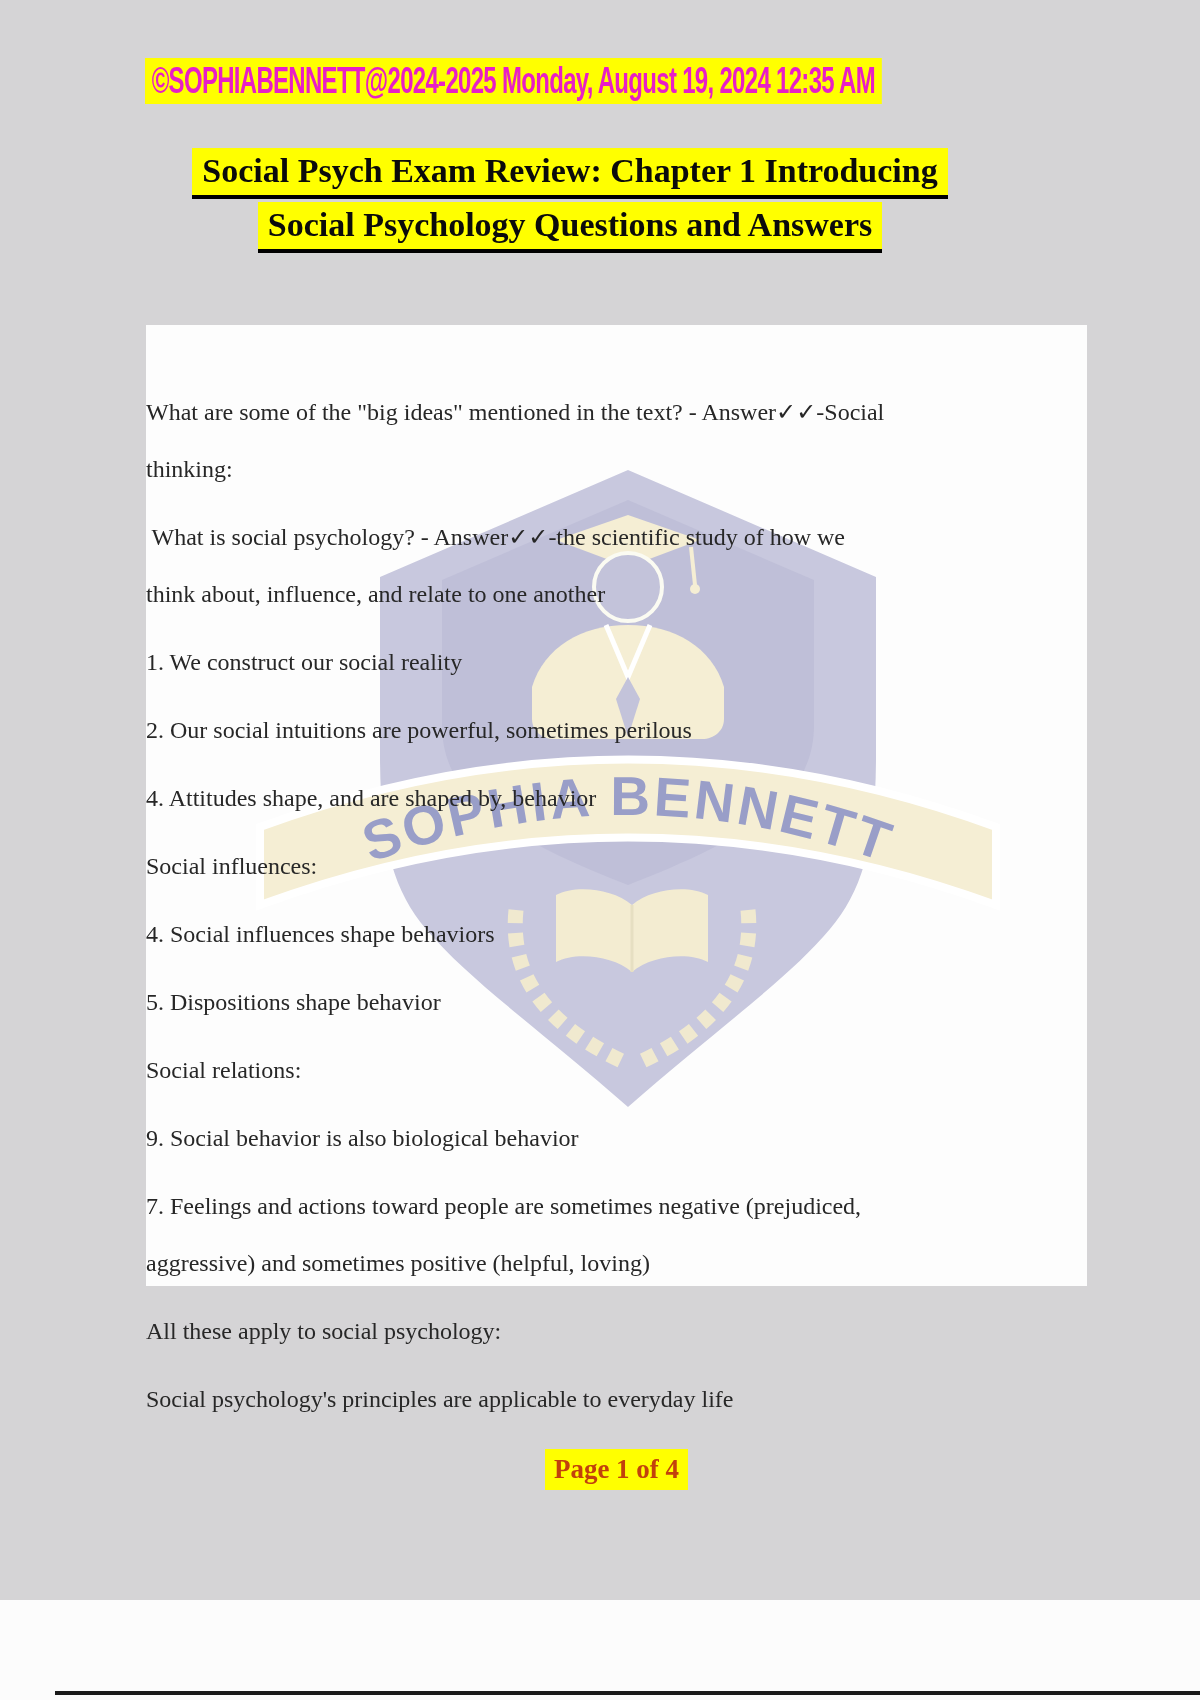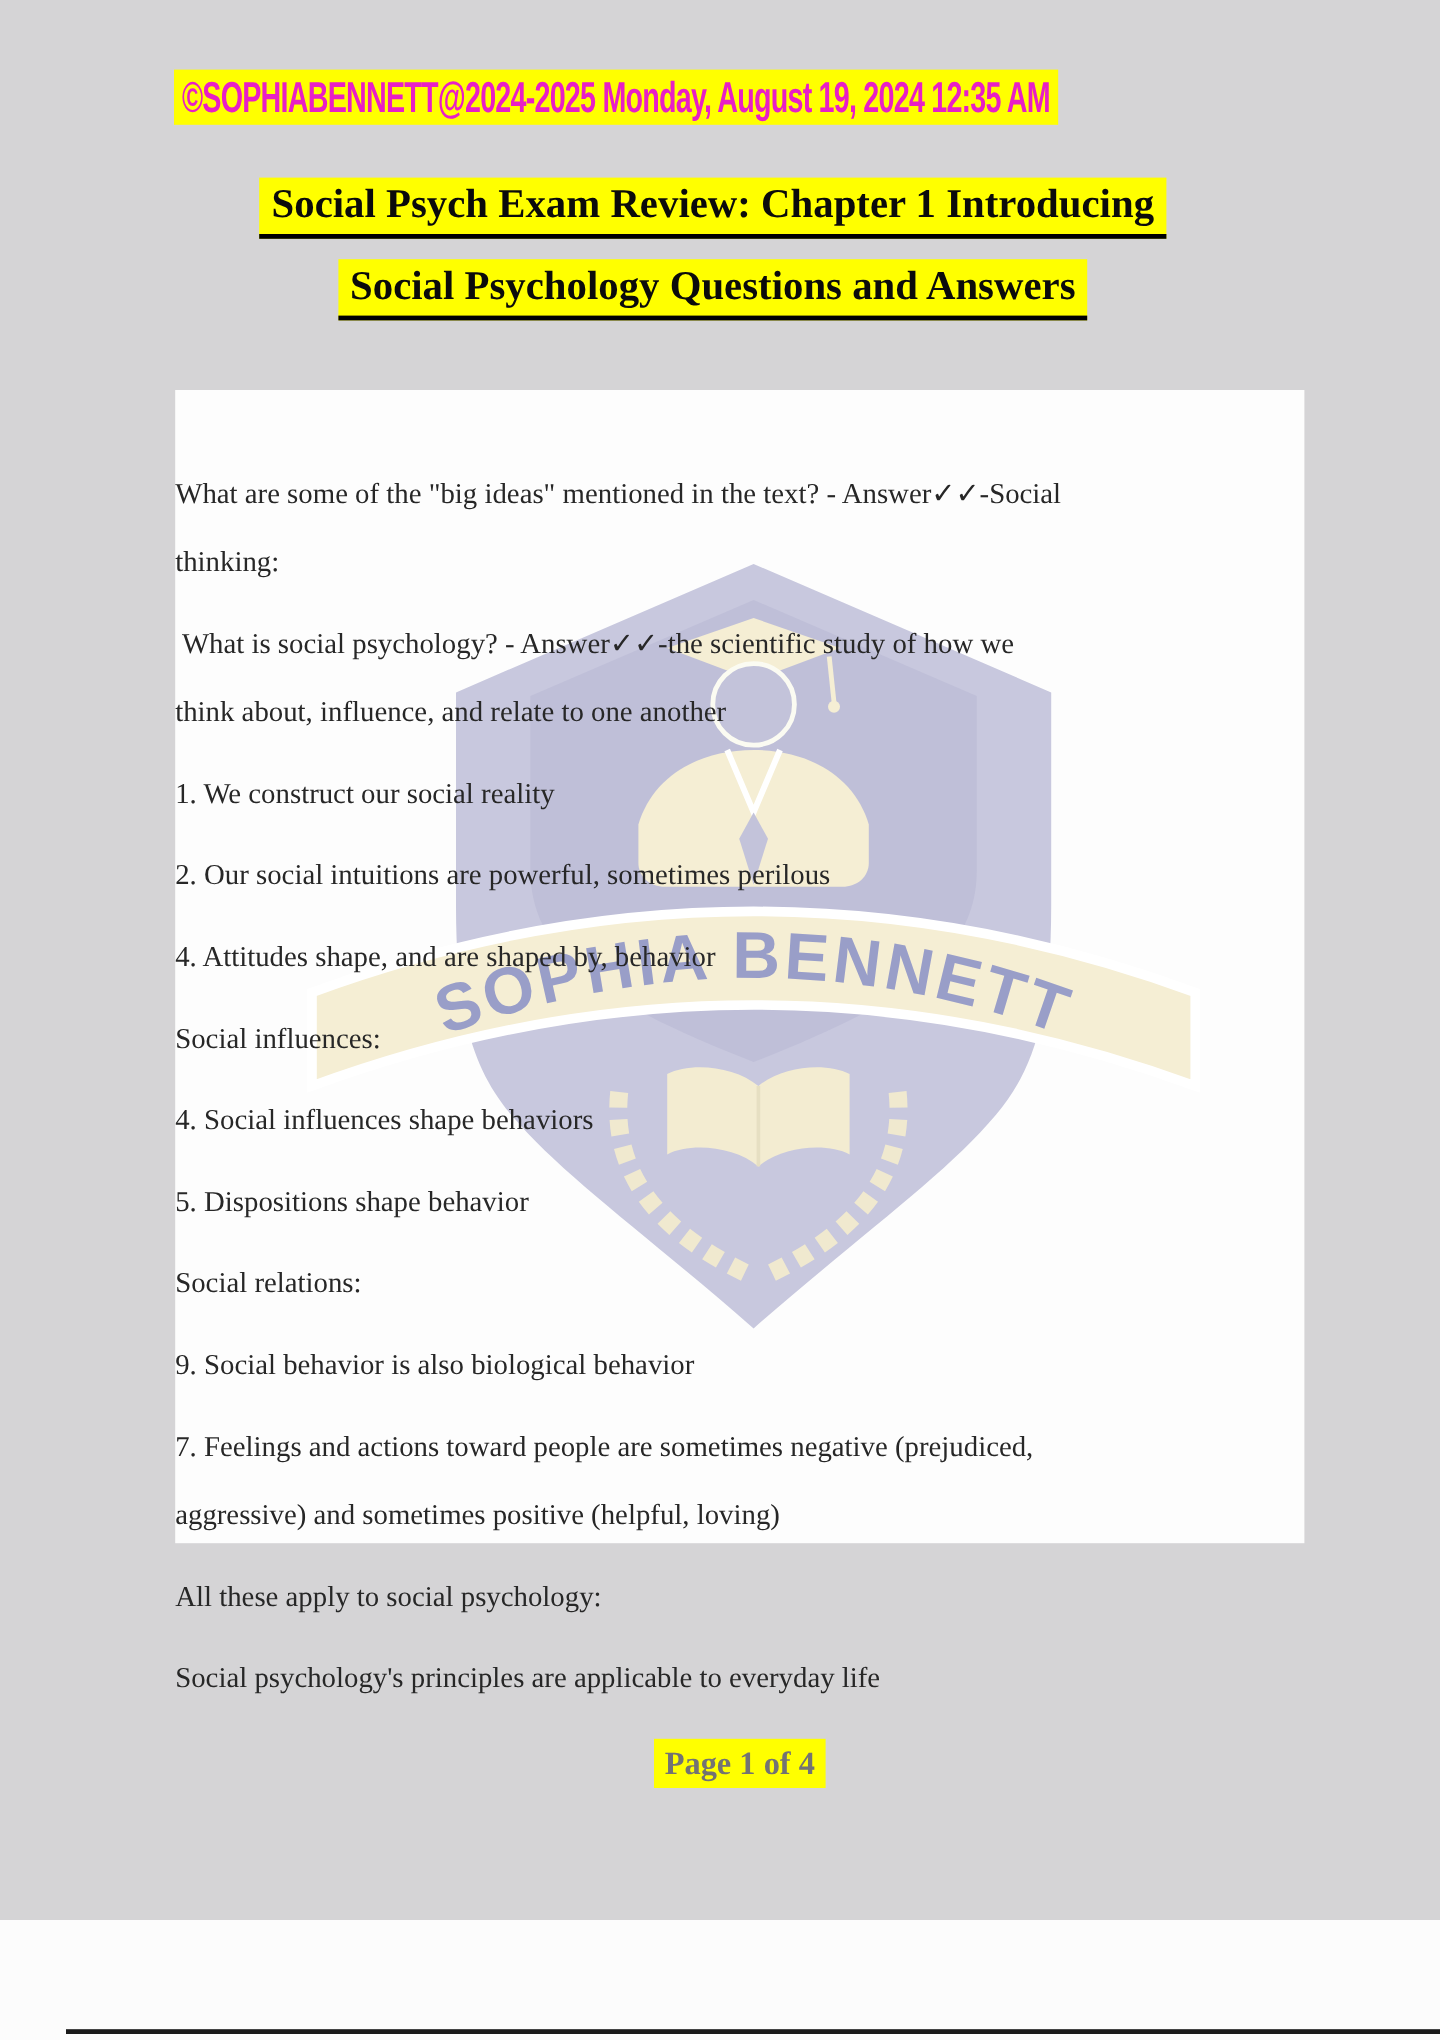--- a/index.html
+++ b/index.html
@@ -19,51 +19,51 @@
     display:inline-block;
     font-family:"Liberation Sans", sans-serif;
     font-weight:bold;font-size:36px;line-height:46px;
     letter-spacing:-1px;
     color:var(--header_magenta,#e81fc6);
     padding:0 10px;
     transform:scaleX(0.665);transform-origin:left top;
     white-space:nowrap;
   }
 
-  .title-wrap{position:absolute;left:0px;top:148px;width:1140px;text-align:center;padding-left:24px;}
+  .title-wrap{position:absolute;left:0px;top:148px;width:1140px;text-align:center;}
   .title-line{
     display:inline-block;
     font-family:"Liberation Serif", serif;
     font-weight:bold;font-size:34px;line-height:42px;
     color:#0b0b0b;
     padding:2px 10px 3px 10px;
     border-bottom:4px solid #000;
     white-space:nowrap;
   }
-  .title-line.second{margin-top:17px;}
+  .title-line.second{margin-top:3px;}
 
   .doc-image{
     position:absolute;left:146px;top:325px;width:941px;height:961px;
     background:var(--page_white,#fdfdfd);
   }
   .watermark-svg{position:absolute;left:0;top:0;}
 
   .body-text{
     position:absolute;left:146px;top:384px;width:1000px;
     color:var(--body_text,#272727);
     font-size:24px;
   }
   .para{margin:0 0 11px 0;}
   .tline{height:57px;line-height:57px;white-space:pre;}
 
   .footer-wrap{position:absolute;left:146px;top:1449px;width:941px;text-align:center;}
   .footer-text{
     display:inline-block;
     font-weight:bold;font-size:27px;line-height:34px;
-    color:#737373;
+    color:#c2410c;
     padding:3px 9px 4px 9px;
     white-space:nowrap;
   }
 </style>
 </head>
 <body>
 
 <div class="stage">
   <div class="bg"></div>
   <div class="next-page"></div>

